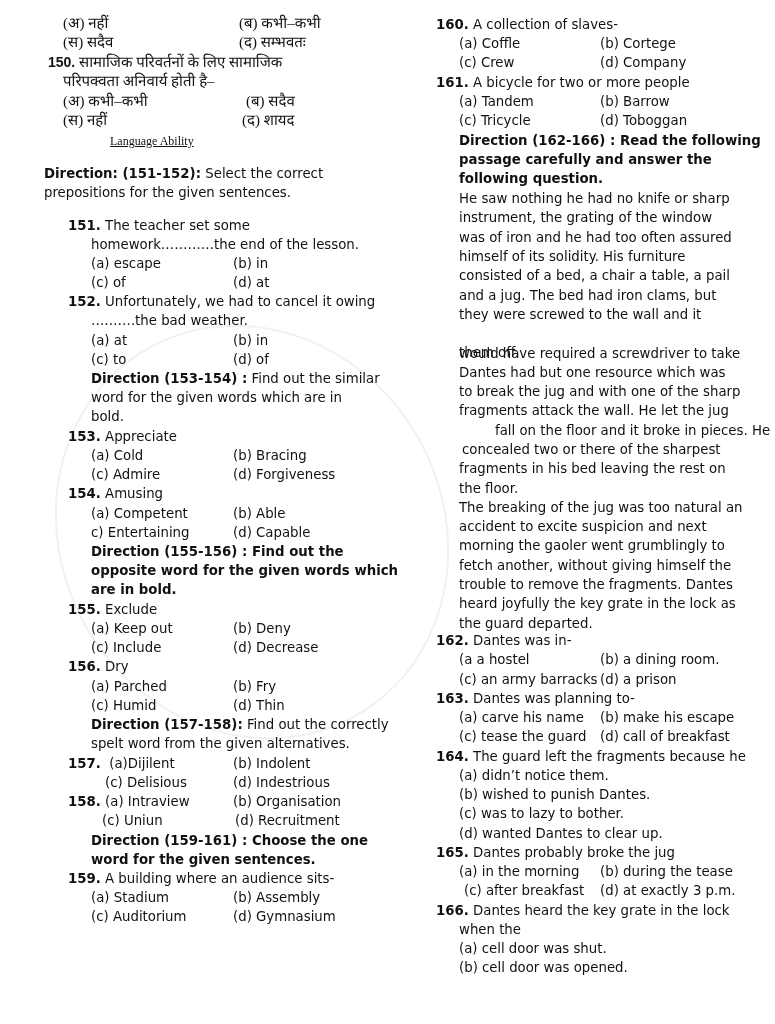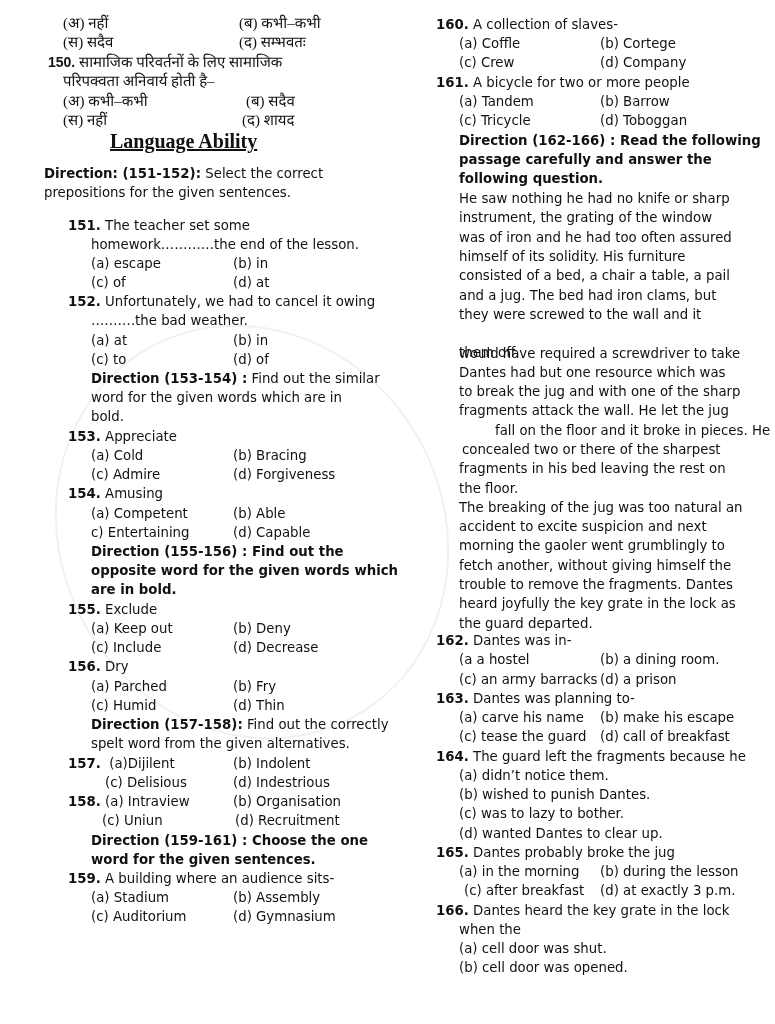--- a/index.html
+++ b/index.html
@@ -10,21 +10,21 @@
   .watermark {
     position: absolute; left: 60px; top: 320px; width: 380px; height: 420px;
     border-radius: 50%; border: 2px solid #f1f1f1; transform: rotate(-30deg); pointer-events: none;
   }
   .col { position: absolute; top: 0; }
   .left { left: 44px; width: 345px; }
   .right { left: 436px; width: 330px; }
   .line { position: absolute; white-space: nowrap; line-height: 19px; }
   .hi { font-family: "Liberation Serif", serif; font-size: 15px; }
   .b { font-weight: bold; }
-  .title { font-family: "Liberation Serif", serif; font-weight: bold; font-size: 20px; text-decoration: underline; }
+  .title { font-family: "Liberation Serif", serif; font-weight: normal; font-size: 12px; text-decoration: underline; }
 </style>
 </head>
 <body>
 
 <div class="watermark"></div>
 
 <div class="col left">
 
   <div class="line hi" style="left:19px;top:14px">(अ) नहीं</div>
   <div class="line hi" style="left:195px;top:14px">(ब) कभी–कभी</div>
@@ -169,21 +169,21 @@
   <div class="line" style="left:164px;top:727px">(d) call of breakfast</div>
 
   <div class="line" style="left:0;top:747px"><span class="b">164.</span><span> The guard left the fragments because he</span></div>
   <div class="line" style="left:23px;top:766px">(a) didn’t notice them.</div>
   <div class="line" style="left:23px;top:785px">(b) wished to punish Dantes.</div>
   <div class="line" style="left:23px;top:804px">(c) was to lazy to bother.</div>
   <div class="line" style="left:23px;top:824px">(d) wanted Dantes to clear up.</div>
 
   <div class="line" style="left:0;top:843px"><span class="b">165.</span><span> Dantes probably broke the jug</span></div>
   <div class="line" style="left:23px;top:862px">(a) in the morning</div>
-  <div class="line" style="left:164px;top:862px">(b) during the lesson</div>
+  <div class="line" style="left:164px;top:862px">(b) during the tease</div>
   <div class="line" style="left:28px;top:881px">(c) after breakfast</div>
   <div class="line" style="left:164px;top:881px">(d) at exactly 3 p.m.</div>
 
   <div class="line" style="left:0;top:901px"><span class="b">166.</span><span> Dantes heard the key grate in the lock</span></div>
   <div class="line" style="left:23px;top:920px">when the</div>
   <div class="line" style="left:23px;top:939px">(a) cell door was shut.</div>
   <div class="line" style="left:23px;top:958px">(b) cell door was opened.</div>
 </div>
 
 </body></html>

